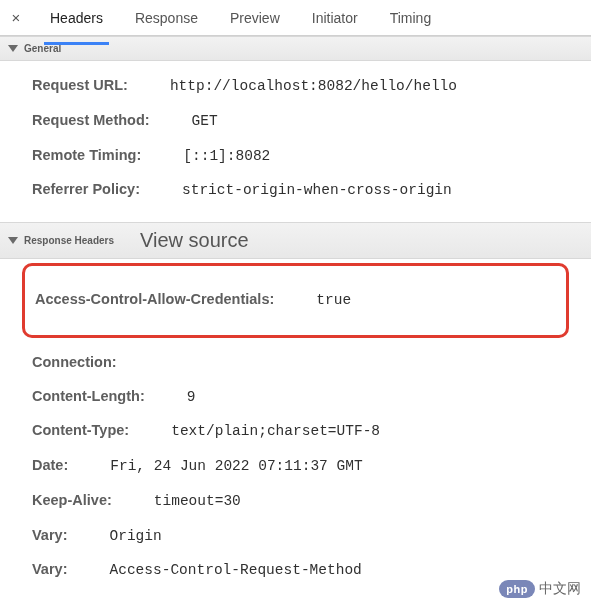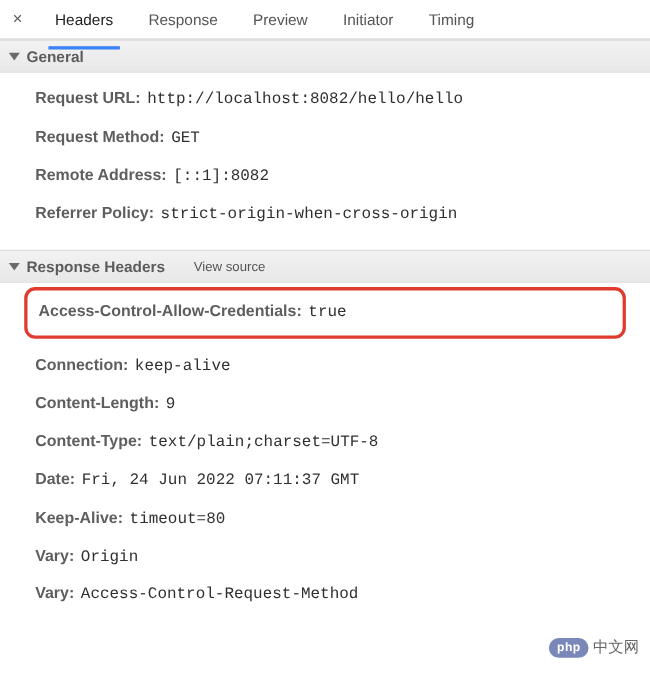--- a/index.html
+++ b/index.html
@@ -66,37 +66,38 @@
     .section-header .tri {
       width: 0; height: 0;
       border-left: 5px solid transparent;
       border-right: 5px solid transparent;
       border-top: 7px solid #6a6a6a;
       margin-right: 2px;
     }
     .section-title {
       font-weight: 700;
       color: #5c5c5c;
-      font-size: 14px;
+      font-size: 10px;
     }
     .section-action {
       margin-left: 22px;
       color: #555;
-      font-size: 12px;
+      font-size: 20px;
       cursor: pointer;
     }
     .kv-block {
       padding: 8px 0 14px 32px;
     }
     .kv-row {
       display: flex;
       align-items: baseline;
       padding: 6px 0;
       font-size: 14.5px;
       line-height: 1.5;
+      gap: 36px;
     }
     .kv-key {
       font-weight: 700;
       color: #5e5e5e;
       white-space: nowrap;
     }
     .kv-val {
       font-family: Liberation Mono, monospace;
       color: #303030;
       margin-left: 6px;
@@ -108,21 +109,21 @@
       height: 11px;
       border-radius: 50%;
       background: radial-gradient(circle at 35% 35%, #8be38b, #2fbb2f 60%, #1a8a1a);
       margin-right: 6px;
       vertical-align: middle;
     }
     .highlight-box {
       border: 3px solid #e03b2f;
       border-radius: 10px;
       margin: 4px 22px 6px 22px;
-      padding: 4px 10px;
+      padding: 18px 10px;
     }
     .highlight-box .kv-row { padding: 5px 0; }
     .watermark {
       position: absolute;
       right: 10px;
       bottom: 16px;
       display: flex;
       align-items: center;
       gap: 4px;
       font-size: 12px;
@@ -160,21 +161,21 @@
 <div class="kv-block">
   <div class="kv-row">
     <span class="kv-key">Request URL:</span>
     <span class="kv-val">http://localhost:8082/hello/hello</span>
   </div>
   <div class="kv-row">
     <span class="kv-key">Request Method:</span>
     <span class="kv-val">GET</span>
   </div>
   <div class="kv-row">
-    <span class="kv-key">Remote Address:</span>
+    <span class="kv-key">Remote Timing:</span>
     <span class="kv-val">[::1]:8082</span>
   </div>
   <div class="kv-row">
     <span class="kv-key">Referrer Policy:</span>
     <span class="kv-val">strict-origin-when-cross-origin</span>
   </div>
 </div>
 
 <div class="section-header">
   <div class="tri"></div>
@@ -185,37 +186,36 @@
 <div>
   <div class="highlight-box">
     <div class="kv-row">
       <span class="kv-key">Access-Control-Allow-Credentials:</span>
       <span class="kv-val">true</span>
     </div>
   </div>
   <div class="kv-block" style="padding-top:2px;">
     <div class="kv-row">
       <span class="kv-key">Connection:</span>
-      <span class="kv-val">keep-alive</span>
     </div>
     <div class="kv-row">
       <span class="kv-key">Content-Length:</span>
       <span class="kv-val">9</span>
     </div>
     <div class="kv-row">
       <span class="kv-key">Content-Type:</span>
       <span class="kv-val">text/plain;charset=UTF-8</span>
     </div>
     <div class="kv-row">
       <span class="kv-key">Date:</span>
       <span class="kv-val">Fri, 24 Jun 2022 07:11:37 GMT</span>
     </div>
     <div class="kv-row">
       <span class="kv-key">Keep-Alive:</span>
-      <span class="kv-val">timeout=80</span>
+      <span class="kv-val">timeout=30</span>
     </div>
     <div class="kv-row">
       <span class="kv-key">Vary:</span>
       <span class="kv-val">Origin</span>
     </div>
     <div class="kv-row">
       <span class="kv-key">Vary:</span>
       <span class="kv-val">Access-Control-Request-Method</span>
     </div>
 

